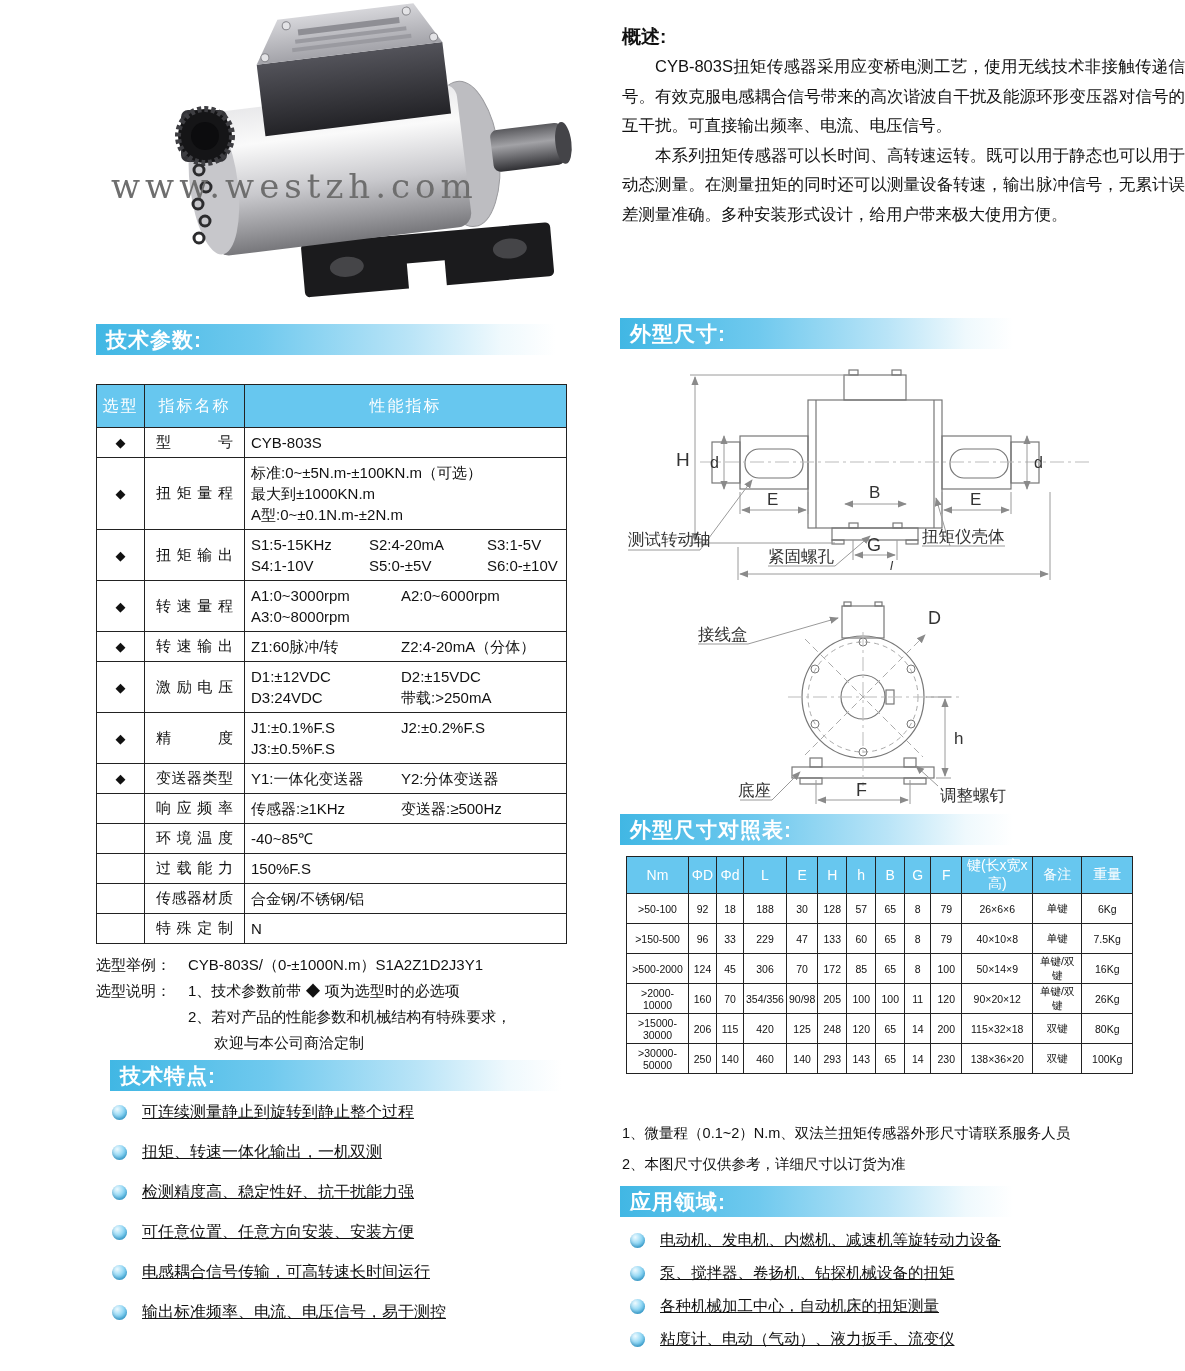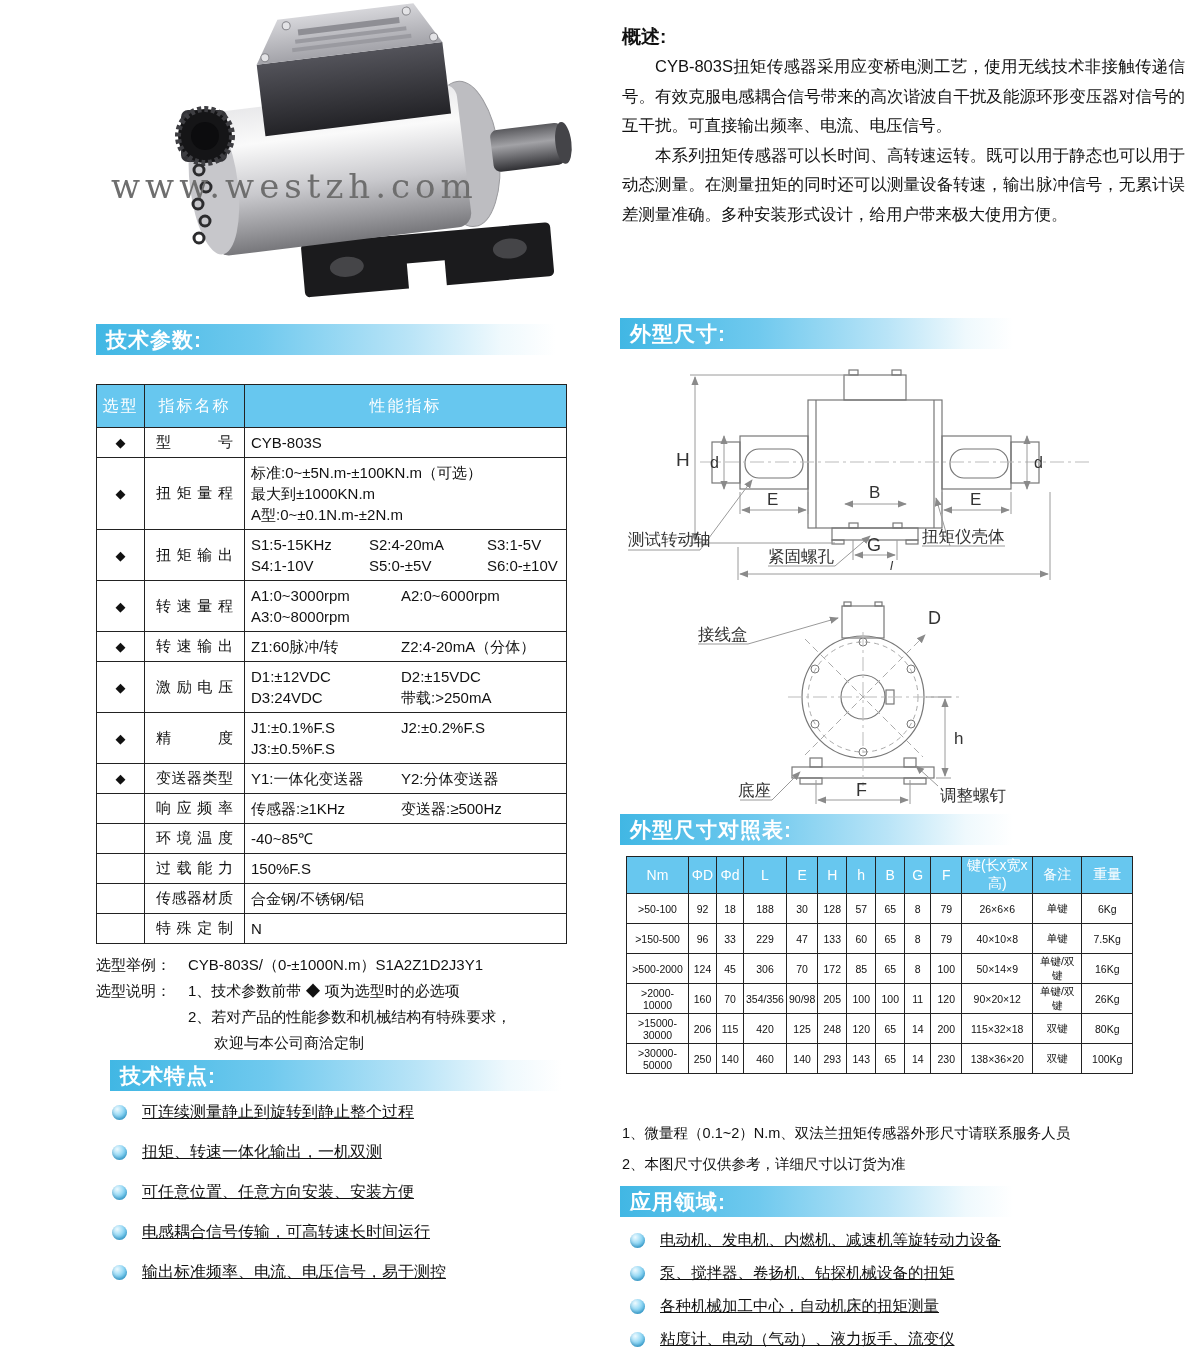--- a/index.html
+++ b/index.html
@@ -283,20 +283,24 @@
       <li>
         <span class="bullet"></span>
         <span class="btext">可连续测量静止到旋转到静止整个过程</span>
       </li>
       <li>
         <span class="bullet"></span>
         <span class="btext">扭矩、转速一体化输出，一机双测</span>
       </li>
       <li>
         <span class="bullet"></span>
+        <span class="btext">检测精度高、稳定性好、抗干扰能力强</span>
+      </li>
+      <li>
+        <span class="bullet"></span>
         <span class="btext">可任意位置、任意方向安装、安装方便</span>
       </li>
       <li>
         <span class="bullet"></span>
         <span class="btext">电感耦合信号传输，可高转速长时间运行</span>
       </li>
       <li>
         <span class="bullet"></span>
         <span class="btext">输出标准频率、电流、电压信号，易于测控</span>
       </li>

